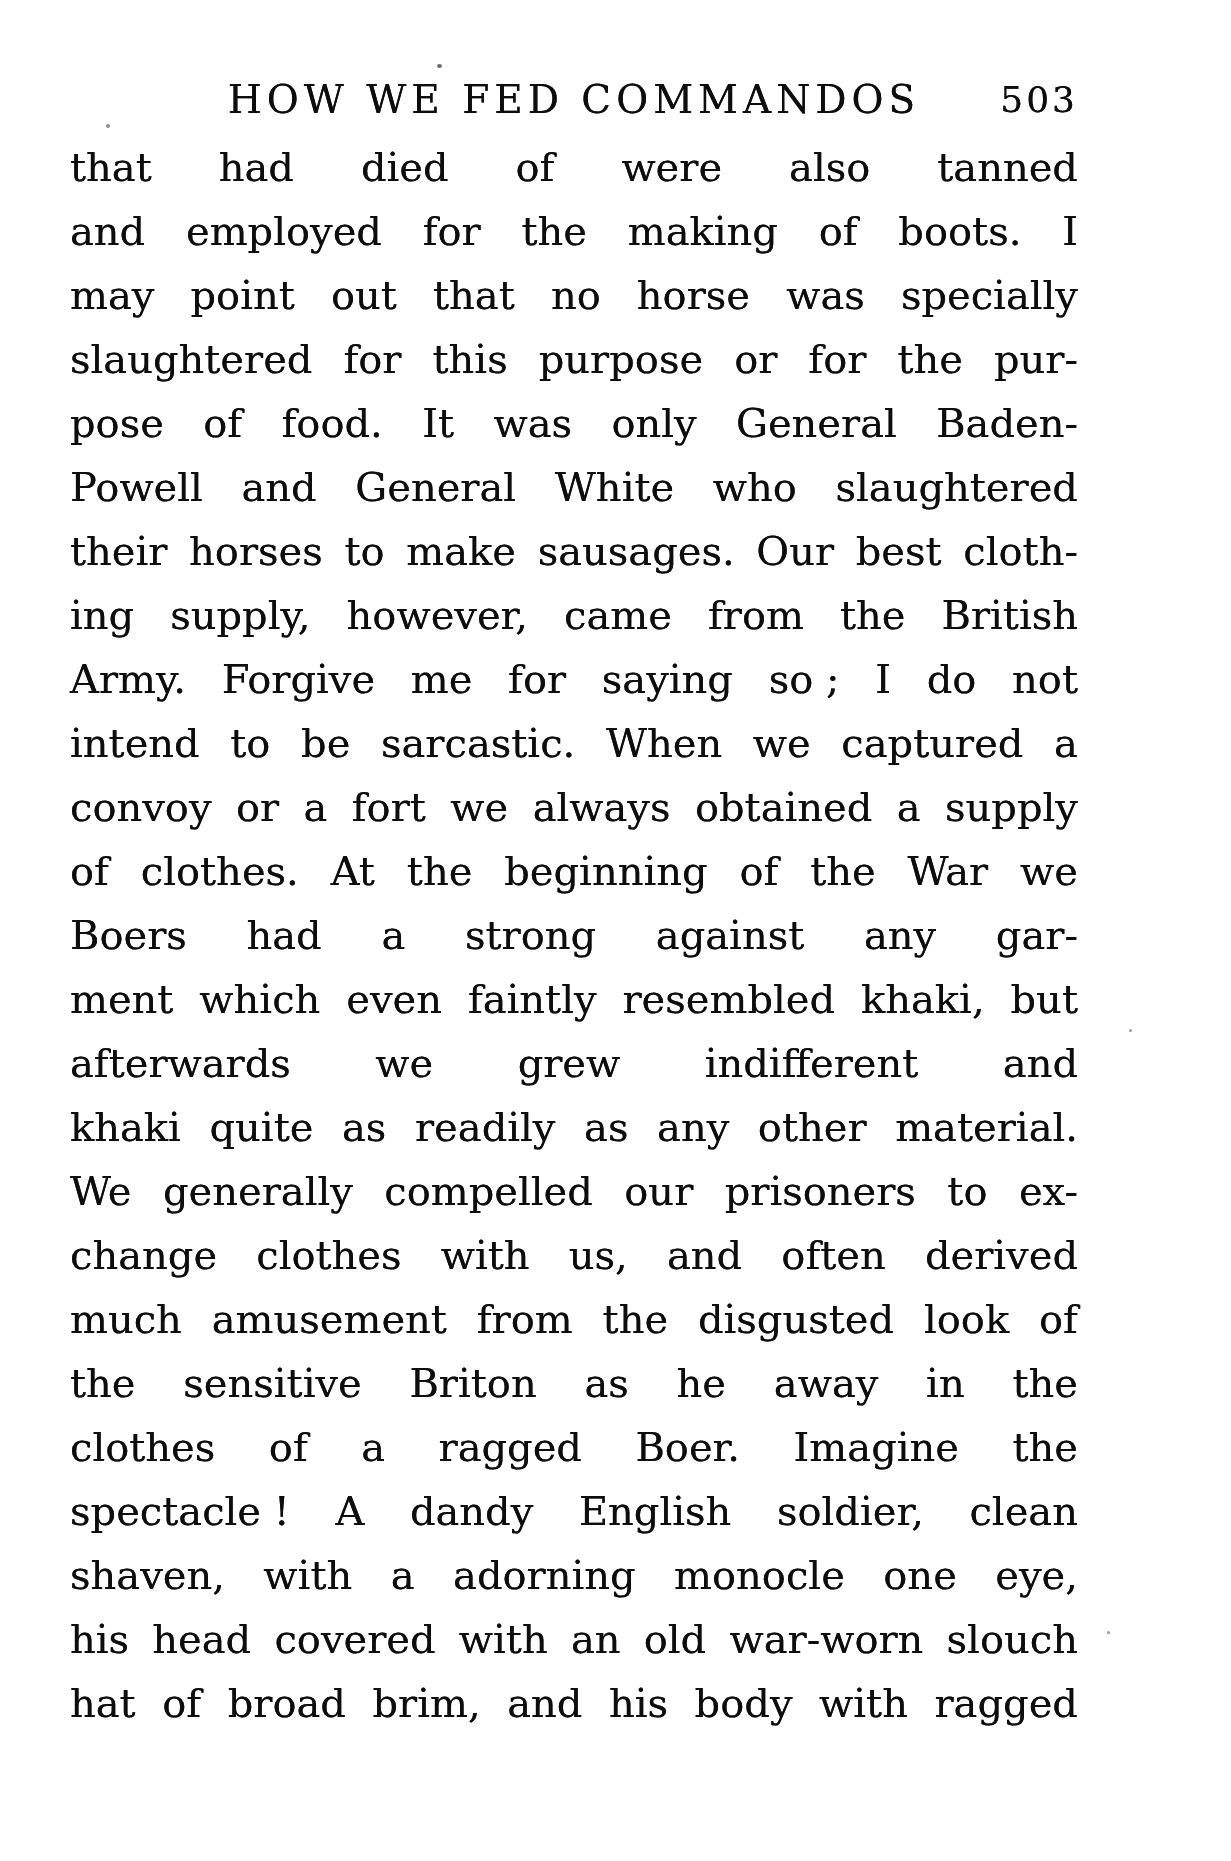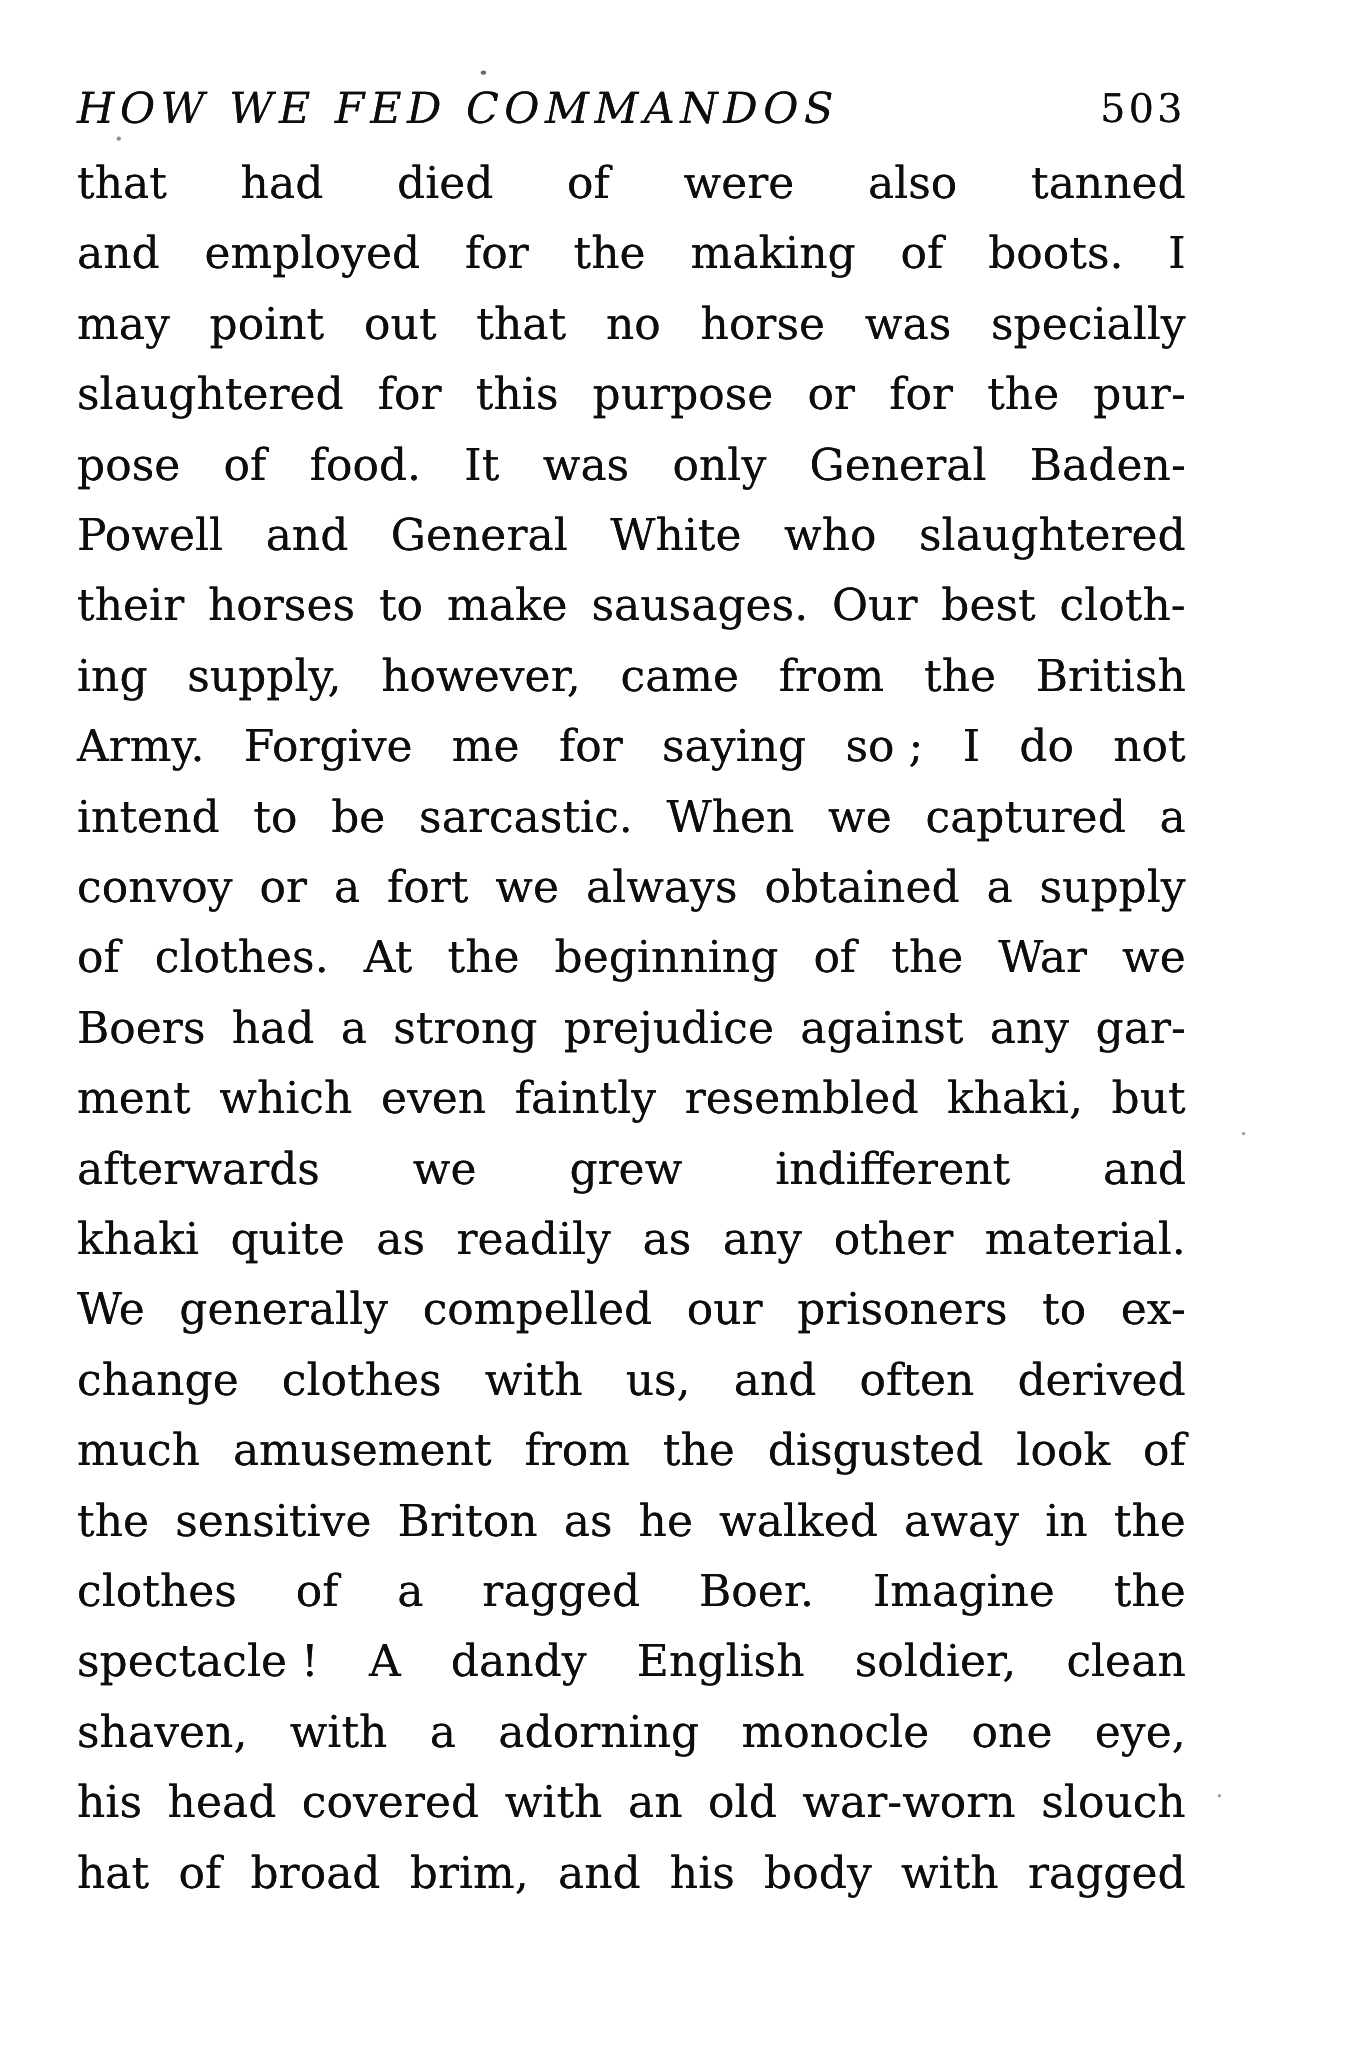--- a/index.html
+++ b/index.html
@@ -20,27 +20,26 @@
     position: absolute;
     top: 76px;
     left: 70px;
     width: 1008px;
     height: 48px;
   }
   .running-title {
     position: absolute;
     left: 0;
     right: 0;
-    text-align: left;
+    text-align: center;
     font-size: 39px;
     line-height: 48px;
     letter-spacing: 5px;
     white-space: nowrap;
     text-shadow: 0 0 0.5px rgba(0,0,0,0.85);
-    font-style: italic;
   }
   .folio {
     position: absolute;
     right: 0;
     top: 0;
     font-size: 36px;
     line-height: 48px;
     letter-spacing: 3px;
     text-shadow: 0 0 0.5px rgba(0,0,0,0.85);
   }
@@ -208,21 +207,20 @@
         <span>of</span>
         <span>the</span>
         <span>War</span>
         <span>we</span>
       </div>
     <div class="jline">
         <span>Boers</span>
         <span>had</span>
         <span>a</span>
         <span>strong</span>
-        <span>prejudice</span>
         <span>against</span>
         <span>any</span>
         <span>gar-</span>
       </div>
     <div class="jline">
         <span>ment</span>
         <span>which</span>
         <span>even</span>
         <span>faintly</span>
         <span>resembled</span>
@@ -272,21 +270,20 @@
         <span>disgusted</span>
         <span>look</span>
         <span>of</span>
       </div>
     <div class="jline">
         <span>the</span>
         <span>sensitive</span>
         <span>Briton</span>
         <span>as</span>
         <span>he</span>
-        <span>walked</span>
         <span>away</span>
         <span>in</span>
         <span>the</span>
       </div>
     <div class="jline">
         <span>clothes</span>
         <span>of</span>
         <span>a</span>
         <span>ragged</span>
         <span>Boer.</span>

